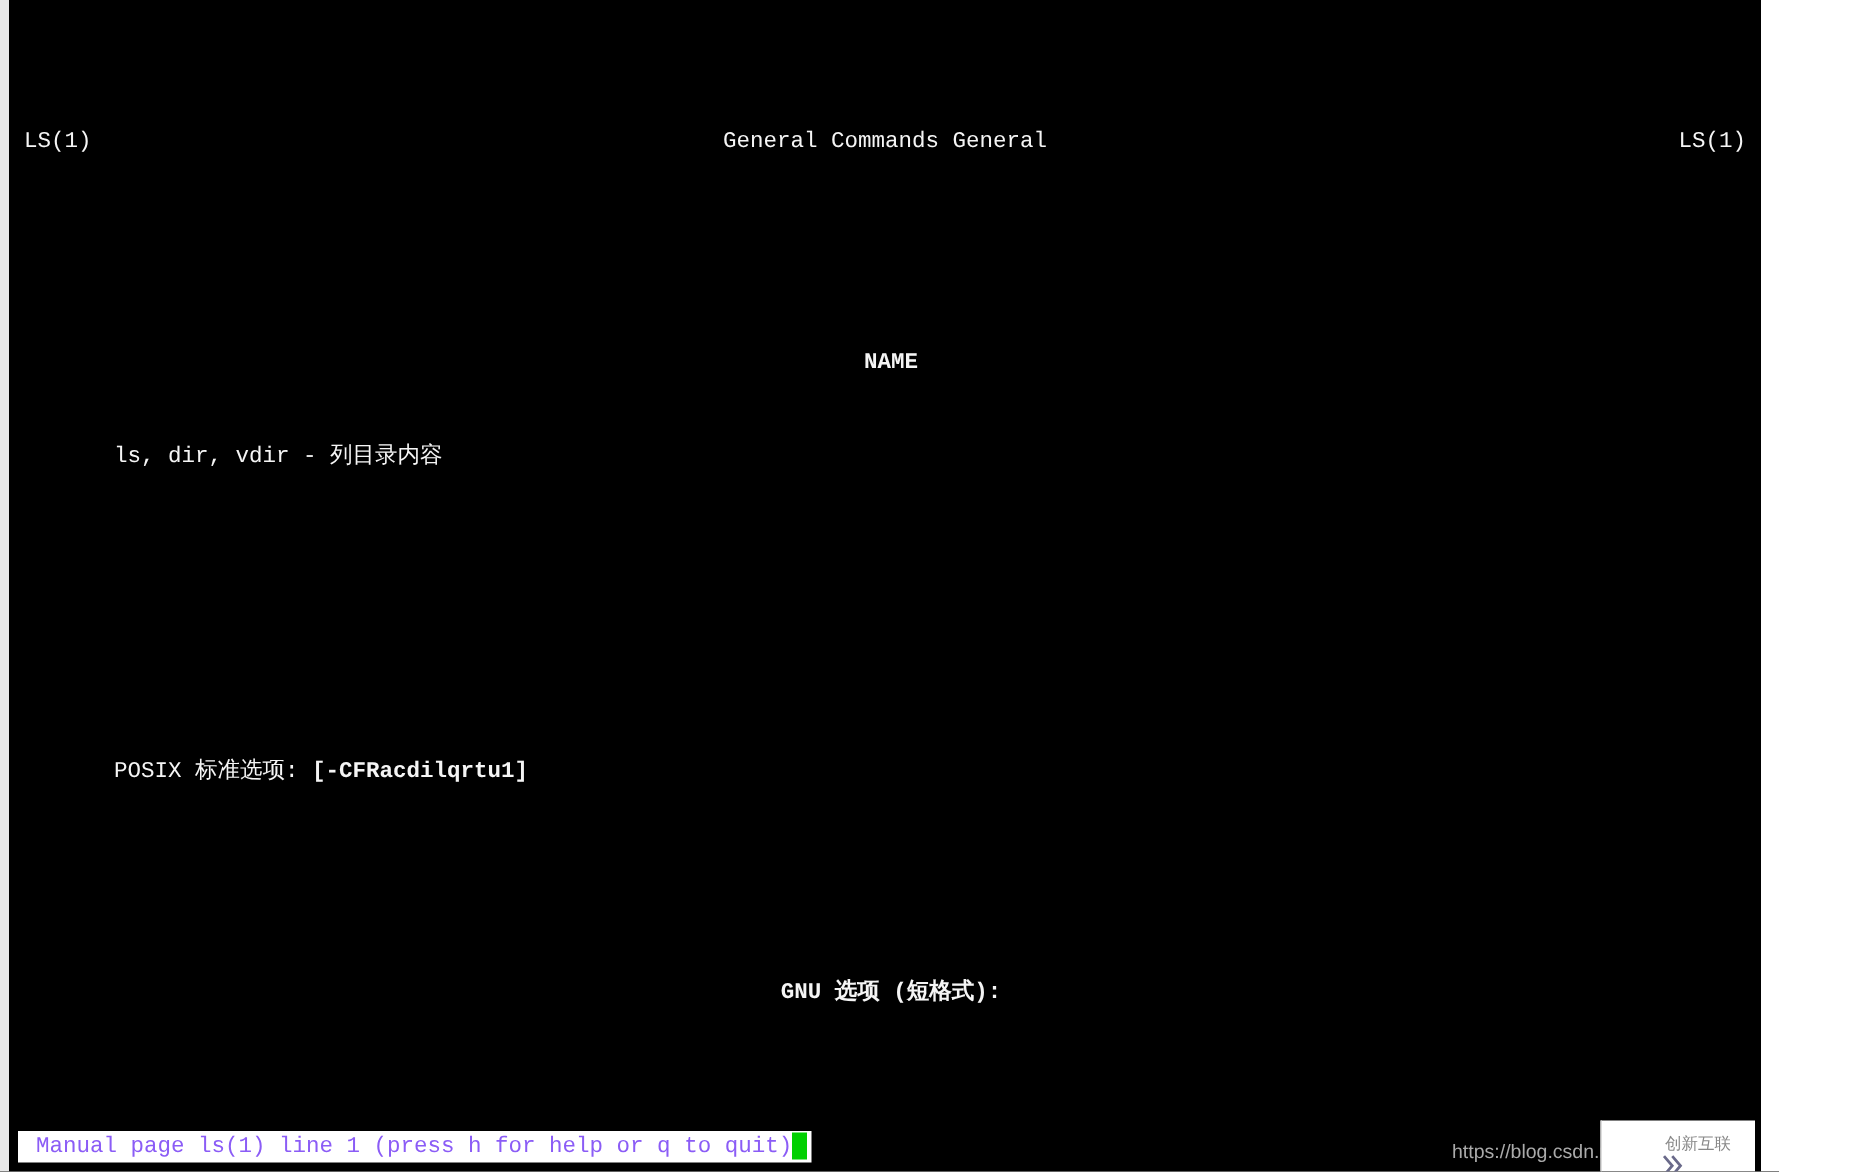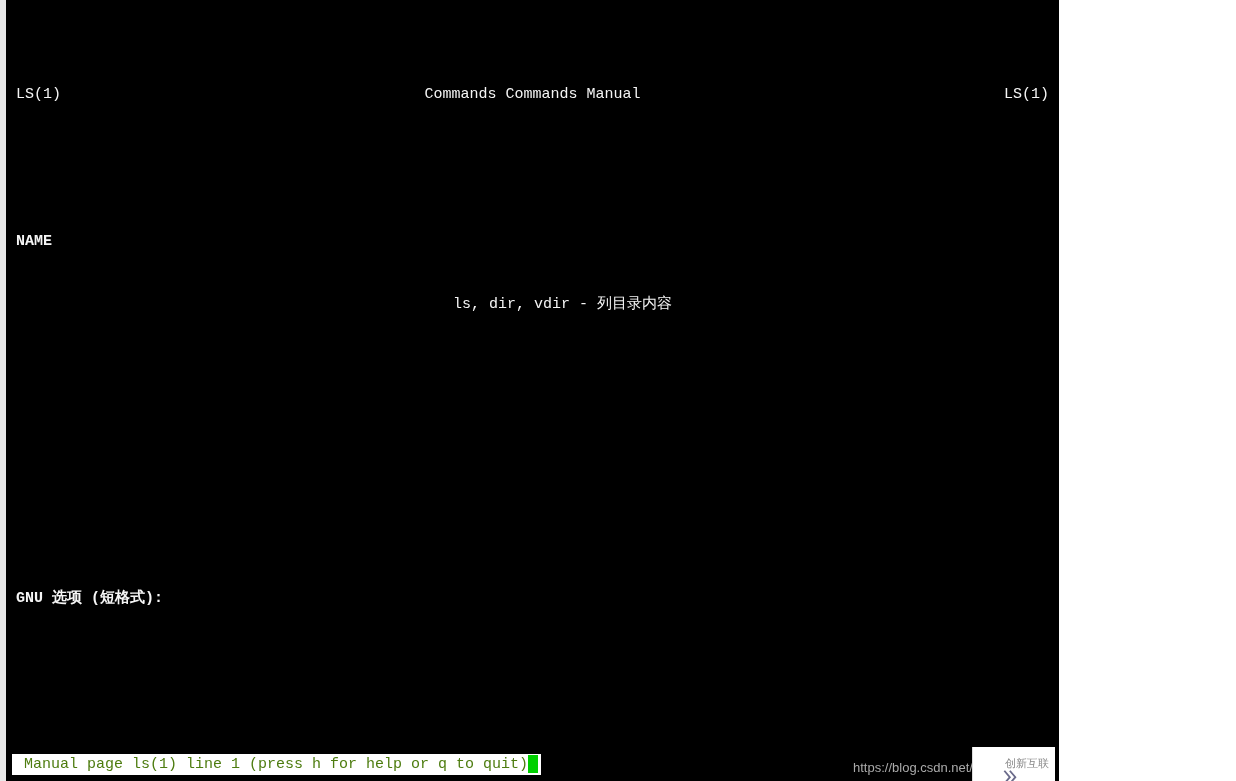--- a/index.html
+++ b/index.html
@@ -8,39 +8,39 @@
     font-family: Consolas, 'Courier New', monospace;
     font-size: 15px;
     width: 1236px;
     height: 781px;
     overflow: hidden;
     position: relative;
   }
   .terminal {
     background: #000000;
     color: #f5f5f5;
-    width: 1059px;
+    width: 1174px;
     height: 781px;
     padding: 0;
     position: relative;
     white-space: pre;
     line-height: 1.4;
     border-left: 6px solid #e8e8e8;
   }
   .content {
     padding: 0 2px 0 2px;
     height: calc(100% - 24px);
     overflow: hidden;
   }
   .status-bar {
     position: absolute;
     bottom: 6px;
     left: 6px;
     background: #ffffff;
-    color: #4d7c0f;
+    color: #8b5cf6;
     padding: 1px 3px 1px 3px;
     font-size: 15px;
     line-height: 1.3;
     display: inline-block;
   }
   .cursor {
     background: #00d000;
     display: inline-block;
     width: 10px;
     height: 18px;
@@ -55,56 +55,57 @@
     font-size: 13px;
     font-family: Arial, sans-serif;
   }
   .watermark-logo {
     position: absolute;
     right: 4px;
     bottom: 0;
     background: #ffffff;
     color: #888888;
     font-size: 11px;
-    padding: 4px 6px;
+    padding: 4px 16px;
     height: 34px;
     display: flex;
     align-items: center;
     gap: 4px;
     font-family: Arial, sans-serif;
     border-left: 1px solid #ddd;
   }
   .logo-icon {
     width: 22px;
     height: 22px;
     display: inline-block;
   }
   .b { font-weight: bold; }
   .header-line { display: flex; justify-content: space-between; padding: 0 8px; }
-  .line { white-space: pre-wrap; padding: 0 8px; text-align: center; }
+  .line { white-space: pre-wrap; padding: 0 8px; }
   .indent1 { padding-left: 68px; }
-  .sect { font-weight: bold; padding-left: 8px; }
+  .sect { font-weight: bold; padding-left: 8px; text-align: center; }
 </style>
 </head>
 <body>
 
 <div class="terminal">
   <div class="content">
     <div class="header-line">
       <span>LS(1)</span>
-      <span>Commands Commands Manual</span>
+      <span>General Commands General</span>
       <span>LS(1)</span>
     </div>
     <div class="line">&nbsp;</div>
 
     <div class="sect">NAME</div>
     <div class="line indent1">ls, dir, vdir - 列目录内容</div>
     <div class="line">&nbsp;</div>
 
     <div class="line">&nbsp;</div>
+    <div class="line indent1"><span>POSIX 标准选项:</span> <span class="b">[-CFRacdilqrtu1]</span></div>
     <div class="line">&nbsp;</div>
 
     <div class="sect">GNU 选项 (短格式):</div>
     
     
     
     
 
     
     

